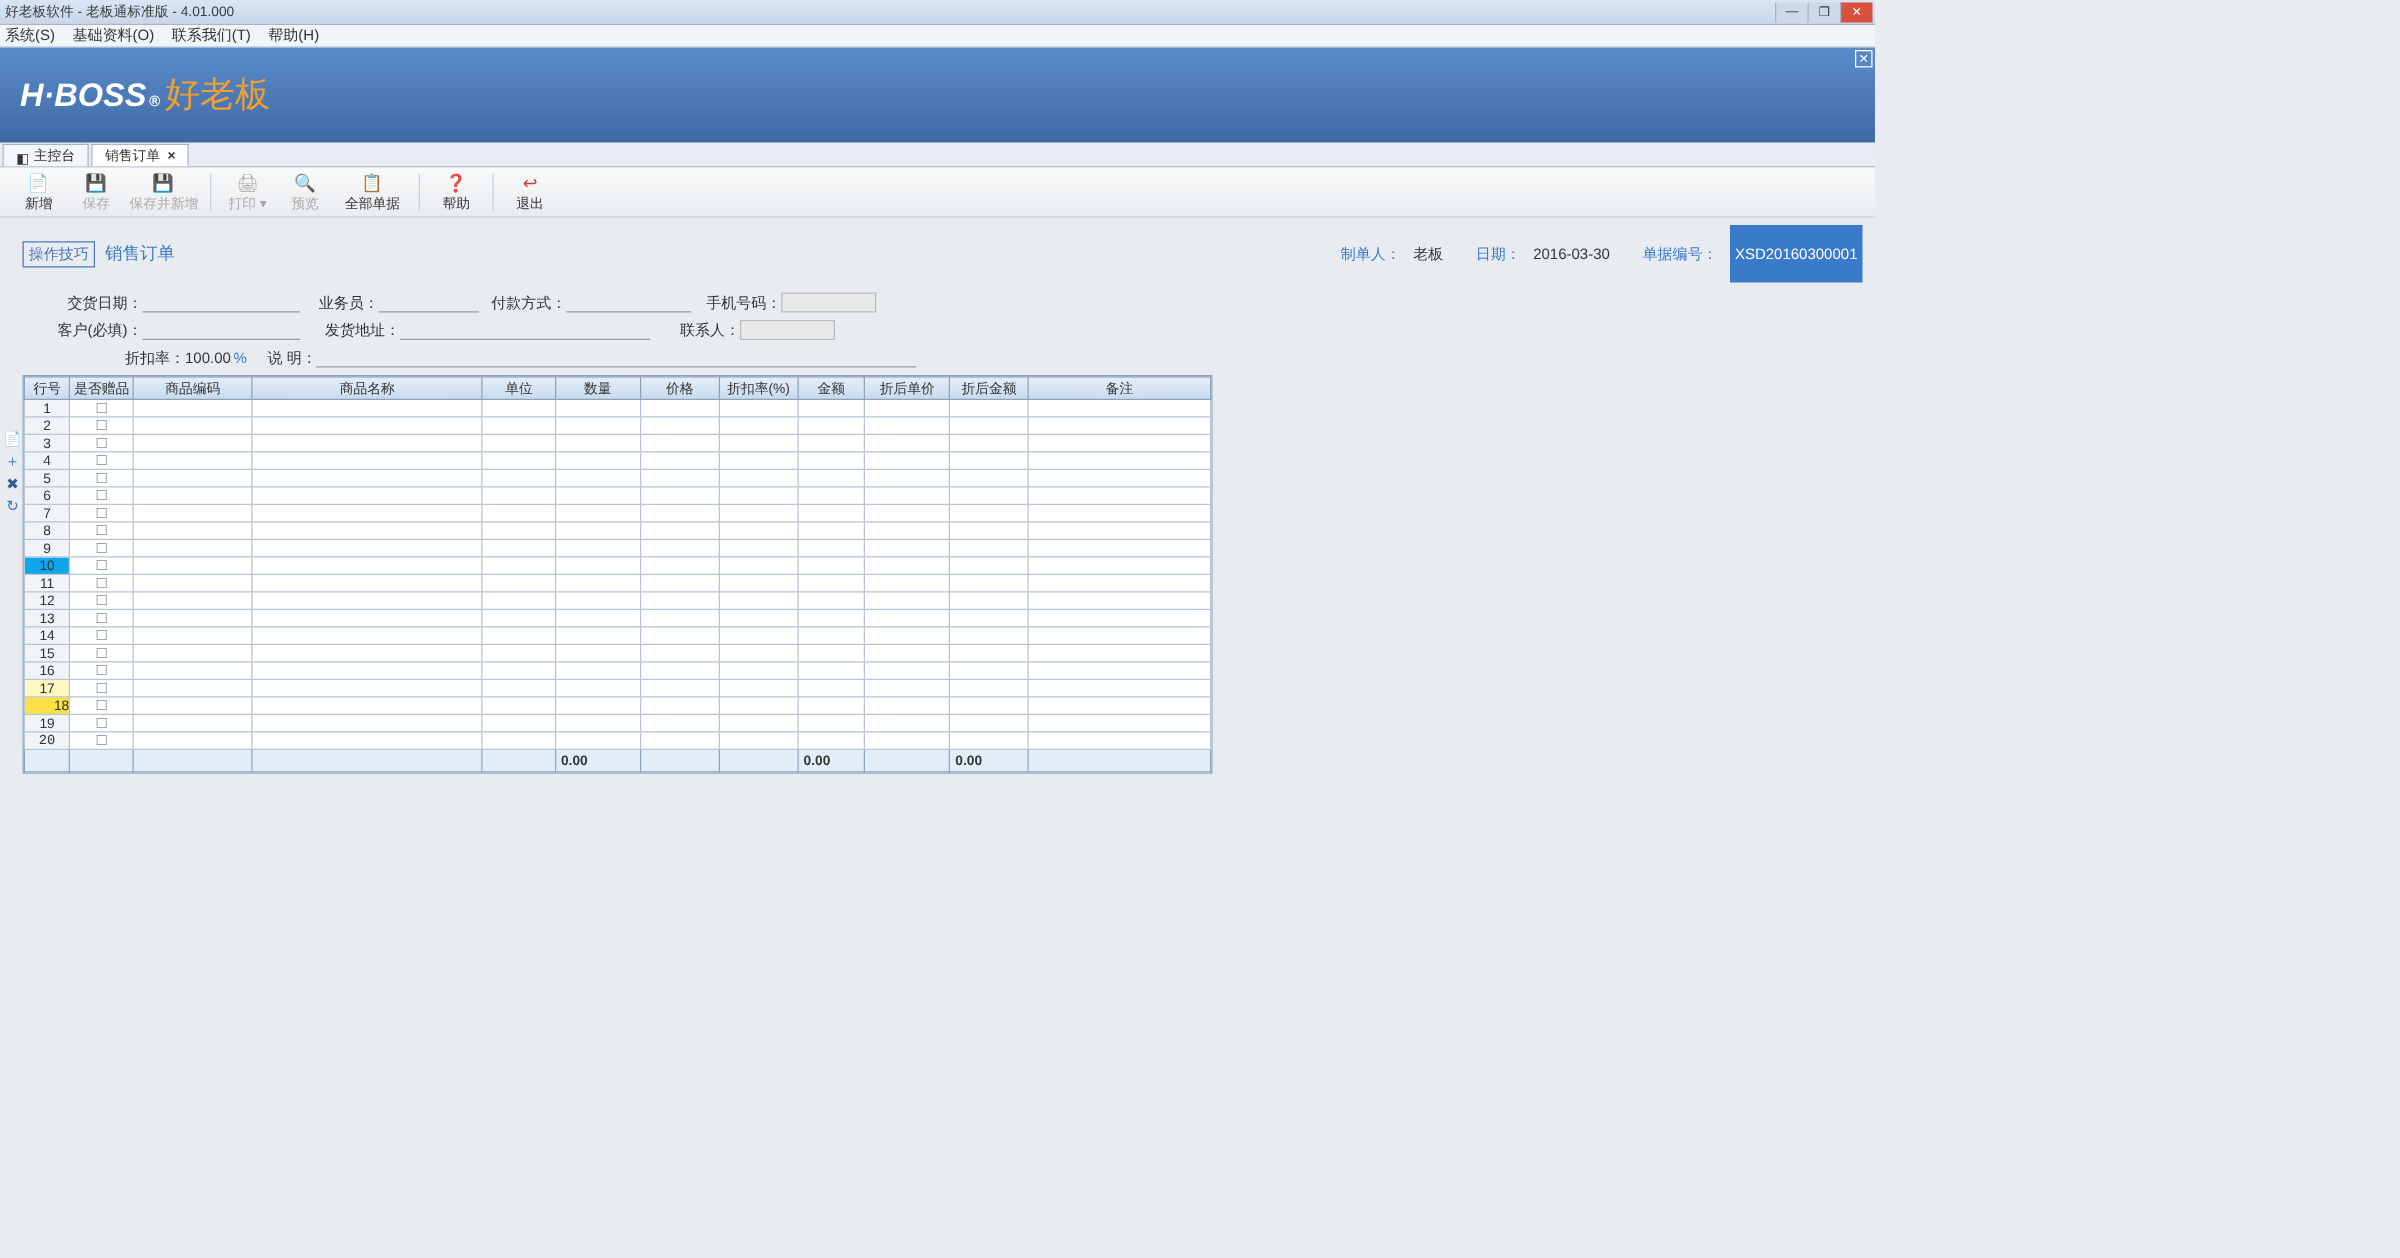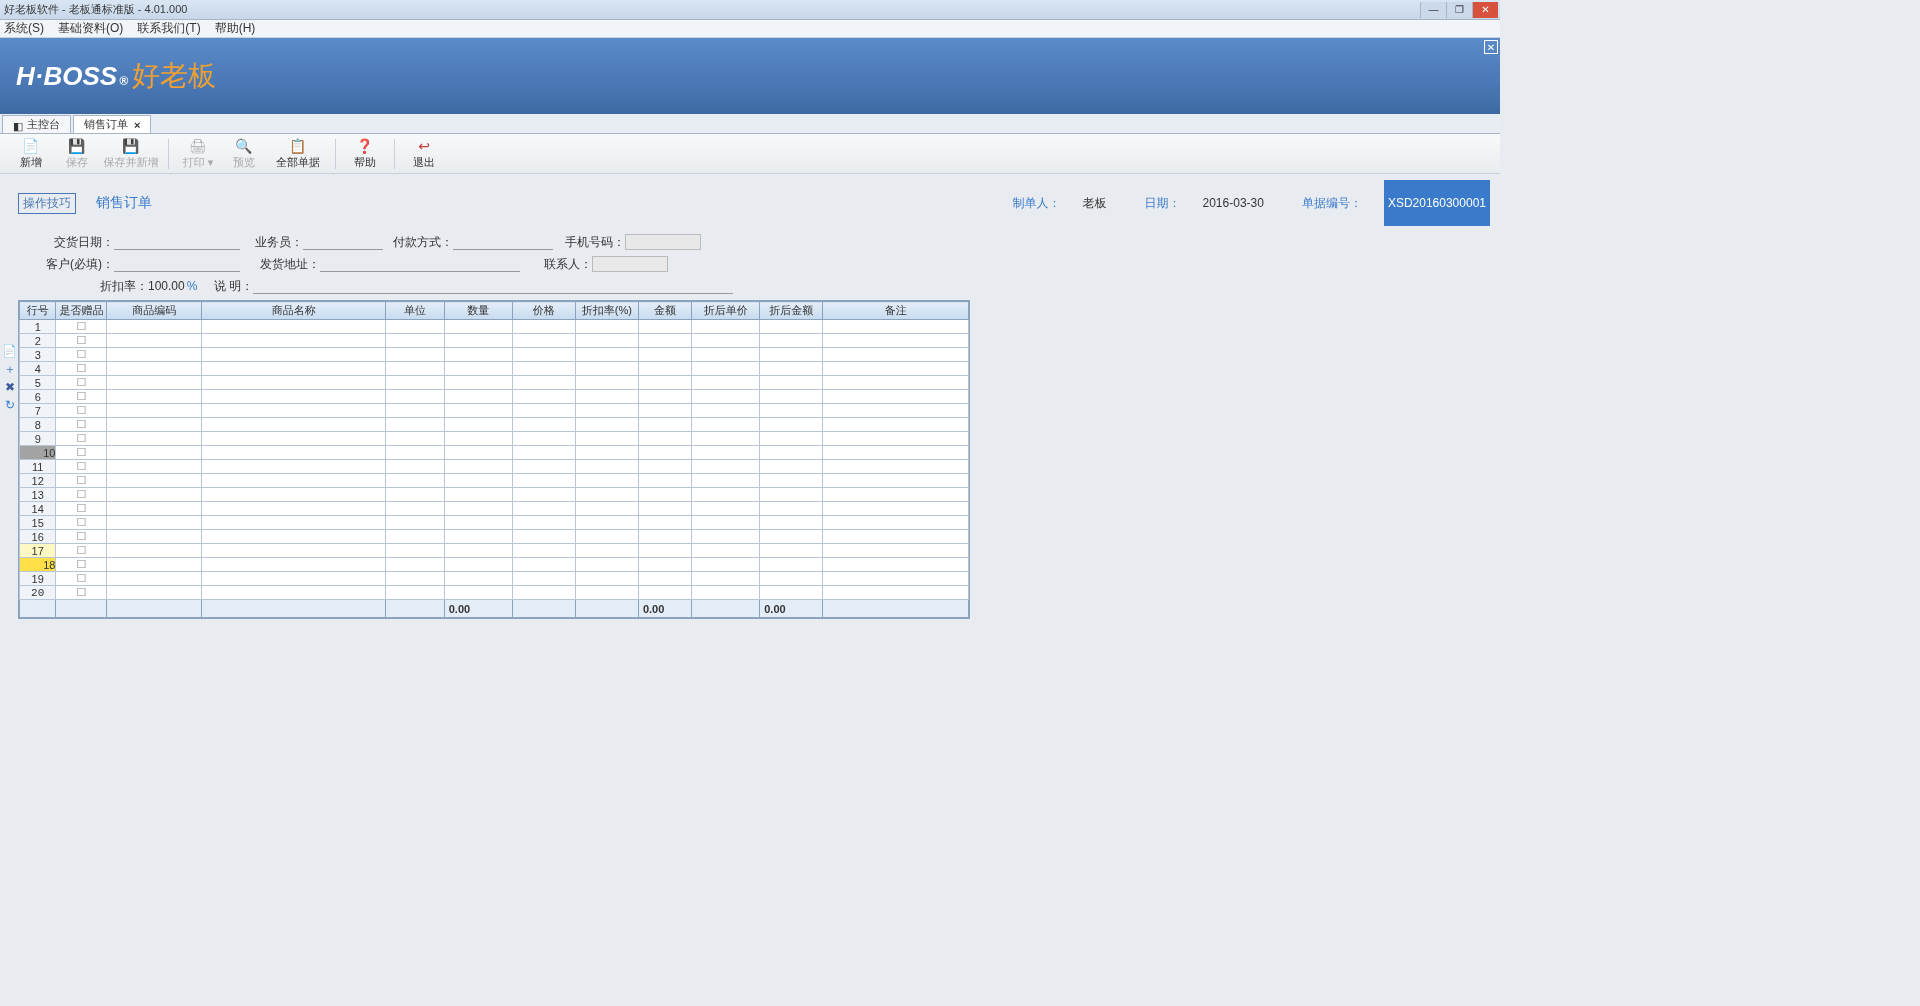--- a/index.html
+++ b/index.html
@@ -50,21 +50,21 @@
 .toolbar {
   height: 40px; background: linear-gradient(#f8f9fa, #e9ecef);
   border-bottom:1px solid #c7d0db; display:flex; align-items:center; padding-left:8px;
 }
 .tbtn { display:flex; flex-direction:column; align-items:center; justify-content:center; width:46px; height:36px; cursor:pointer;}
 .tbtn.disabled { color:#aaa; cursor:default;}
 .tbtn .ico { width:16px; height:16px; display:flex; align-items:center; justify-content:center; font-size:14px;}
 .tbtn .lbl { font-size:11px; margin-top:1px;}
 .tsep { width:1px; height:30px; background:#c7d0db; margin:0 6px;}
 .doc-head {
-  padding: 6px 10px 2px 18px; display:flex; align-items:center; gap:20px;text-align:center;
+  padding: 6px 10px 2px 18px; display:flex; align-items:center; gap:8px;text-align:center;
 }
 .doc-head .tips { border:1px solid #4a78b5; color:#4a78b5; padding:1px 4px; }
 .doc-head .doc-title { color:#3a7acb; font-size:14px;}
 .doc-head .spacer { flex:1;}
 .doc-head .meta { color:#3a7acb; margin-right:2px;}
 .doc-head .meta-val { color:#333; margin-right:18px;}
 .doc-head .doc-no { background:#3a7acb; color:#fff; padding:16px 4px;}
 .form-area { padding: 4px 20px 2px 40px; }
 .form-row { display:flex; align-items:center; height:20px; margin-bottom:2px;}
 .form-row .lbl { color:#333; text-align:right;}
@@ -352,21 +352,21 @@
               <td></td>
               <td></td>
               <td></td>
               <td></td>
               <td></td>
               <td></td>
               <td></td>
               <td></td>
             </tr>
             <tr>
-              <td style="text-align: right; background: #a3a3a3;">10</td>
+              <td style="text-align: center; background: #0ea5e9;">10</td>
               <td class="chk"></td>
               <td></td>
               <td></td>
               <td></td>
               <td></td>
               <td></td>
               <td></td>
               <td></td>
               <td></td>
               <td></td>

